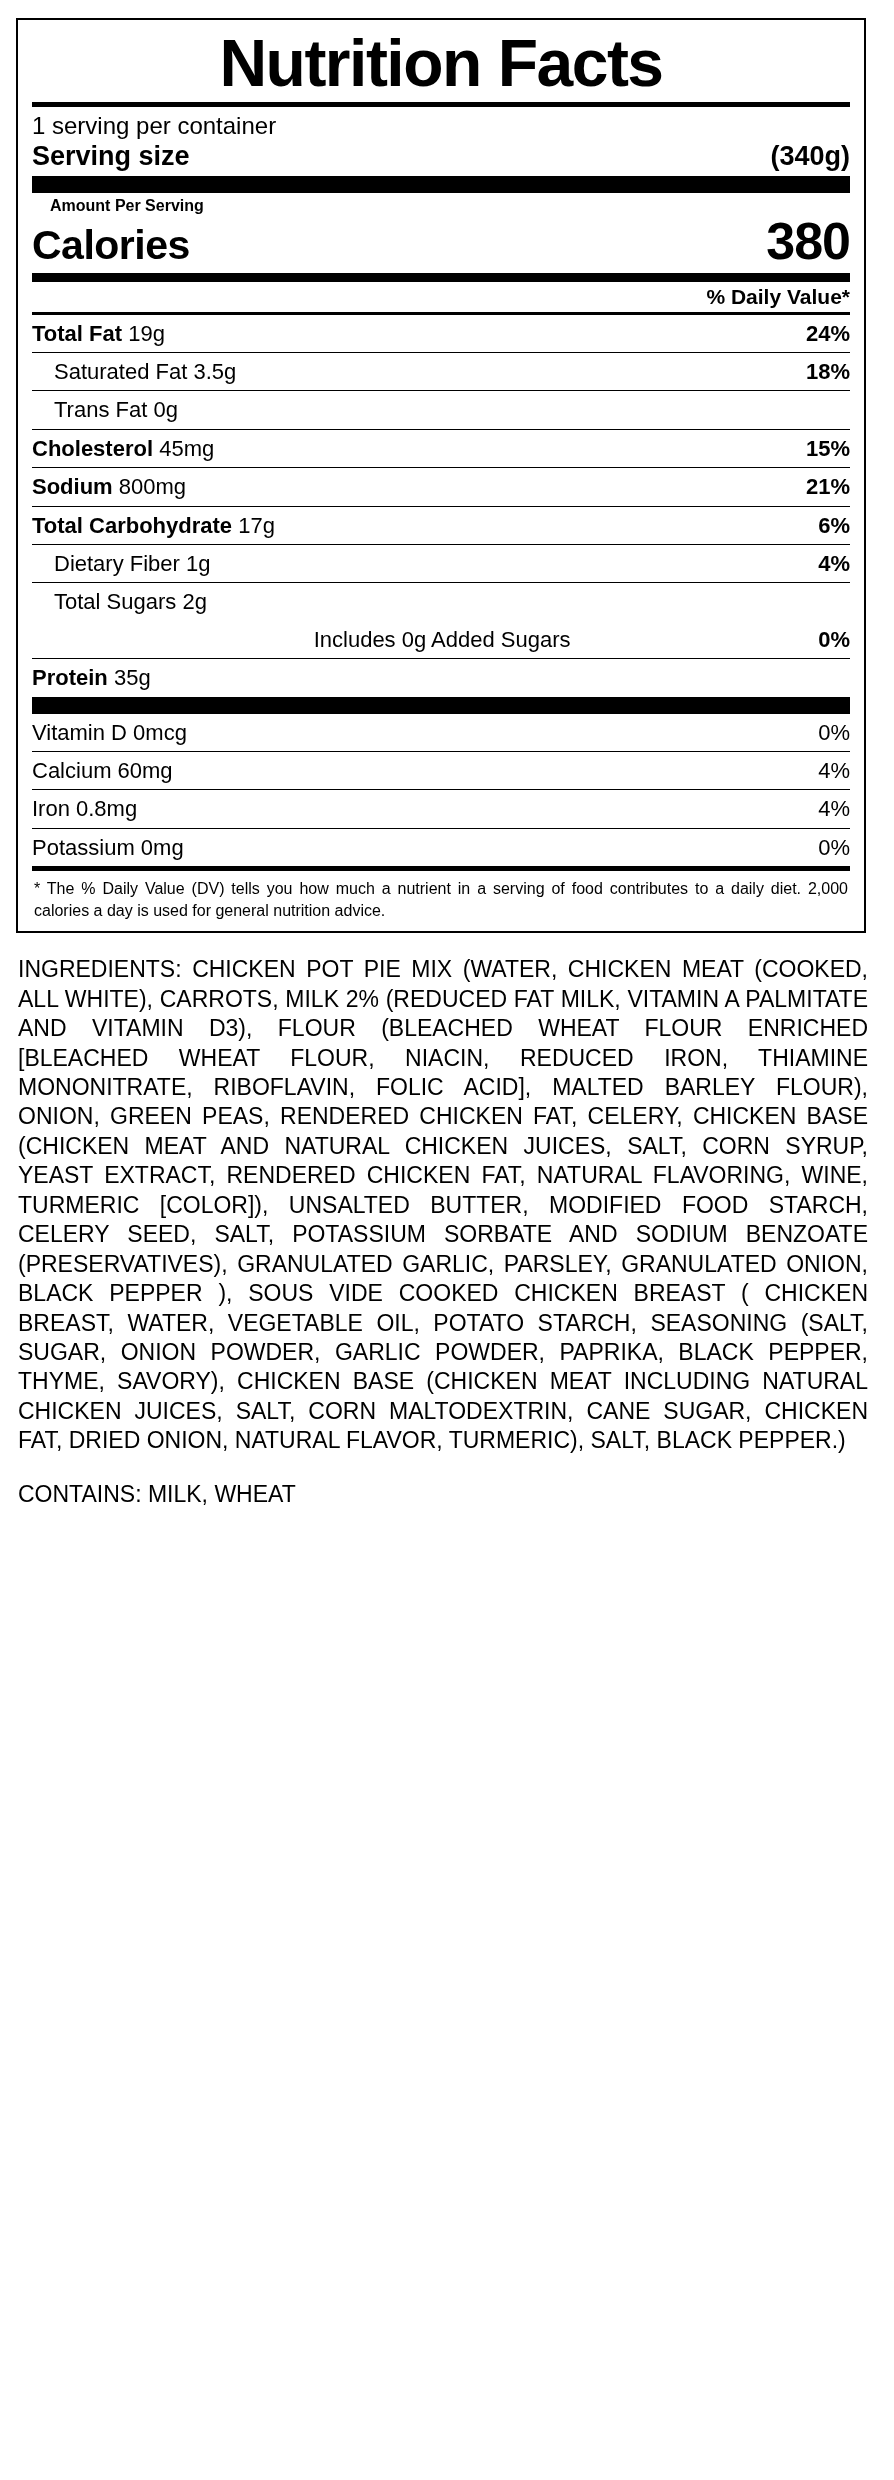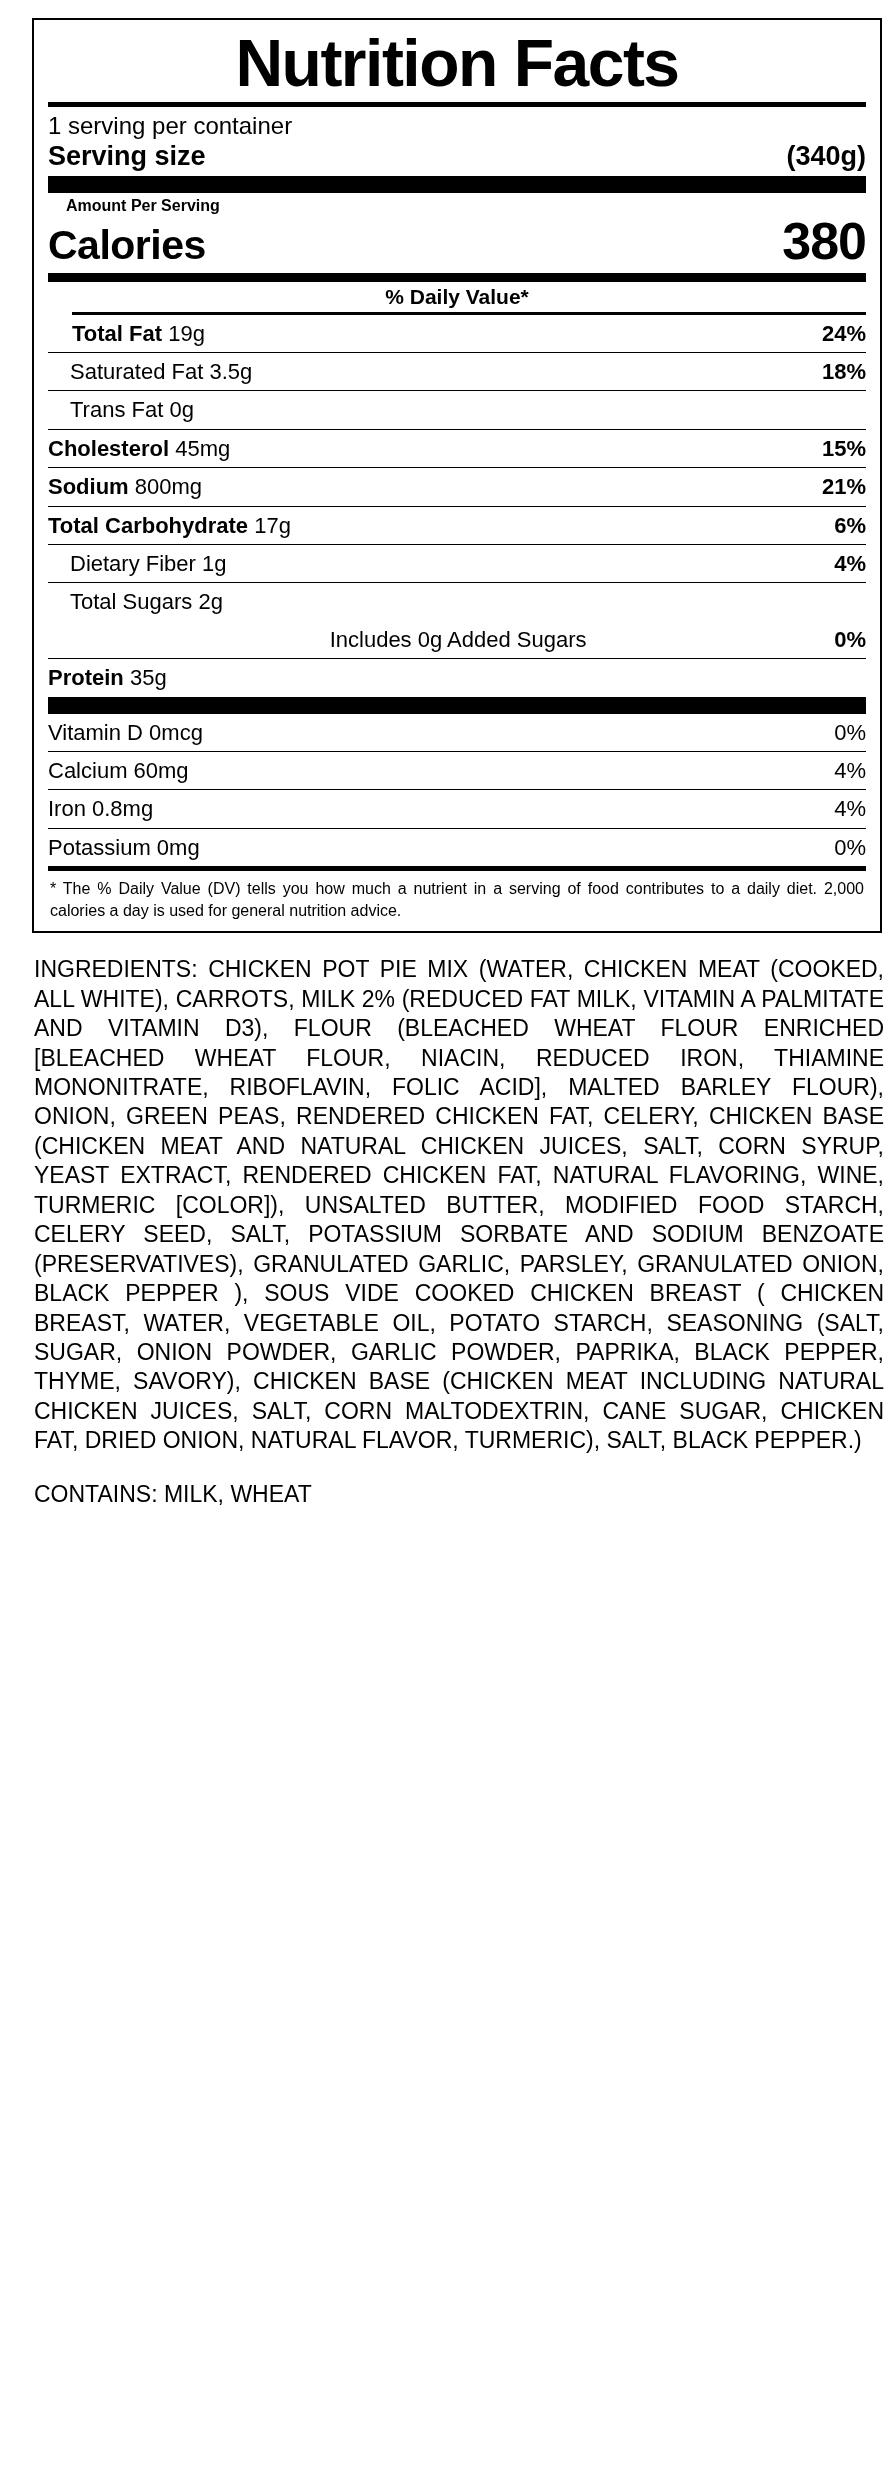--- a/index.html
+++ b/index.html
@@ -9,21 +9,21 @@
   }
   body {
     width: 894px;
     font-family: "Liberation Sans", sans-serif;
     color: #000000;
     -webkit-font-smoothing: antialiased;
   }
   .page {
     width: 730px;
     box-sizing: border-box;
-    padding: 18px 22px 10px 32px;
+    padding: 18px 22px 10px 16px;
   }
 
   
   .nf-panel {
     border: 2px solid #000;
     box-sizing: border-box;
     padding: 8px 14px 10px 14px;
     width: 850px;
   }
   .nf-title {
@@ -70,21 +70,21 @@
     font-weight: bold;
     letter-spacing: -0.5px;
   }
   .cal-value {
     font-size: 52px;
     font-weight: bold;
     letter-spacing: -1px;
   }
 
   .dv-header {
-    text-align: center;
+    text-align: right;
     font-size: 21px;
     font-weight: bold;
     padding: 3px 0 3px 0;
   }
 
   .nut-row {
     display: flex;
     justify-content: space-between;
     align-items: baseline;
     font-size: 22px;
@@ -146,21 +146,21 @@
 
     <div class="cal-row">
       <span class="cal-label">Calories</span>
       <span class="cal-value">380</span>
     </div>
 
     <div class="rule-mid"></div>
 
     <div class="dv-header">% Daily Value*</div>
 
-    <div class="nut-row" style="border-top:3px solid #000;margin-left:24px;">
+    <div class="nut-row" style="border-top:3px solid #000;">
       <span class="lbl"><span class="b">Total Fat</span> <span>19g</span></span>
       <span class="val">24%</span>
     </div>
 
     <div class="nut-row">
       <span class="lbl ind1">Saturated Fat 3.5g</span>
       <span class="val">18%</span>
     </div>
 
     <div class="nut-row">

